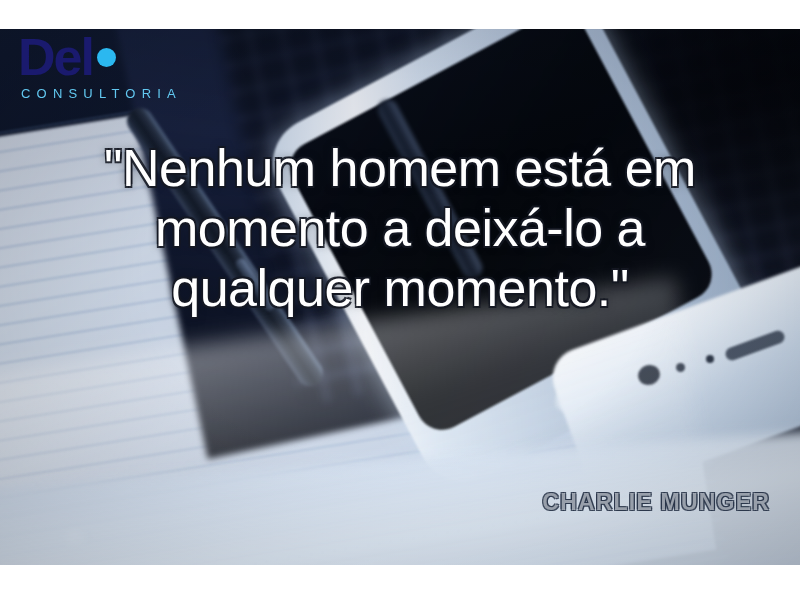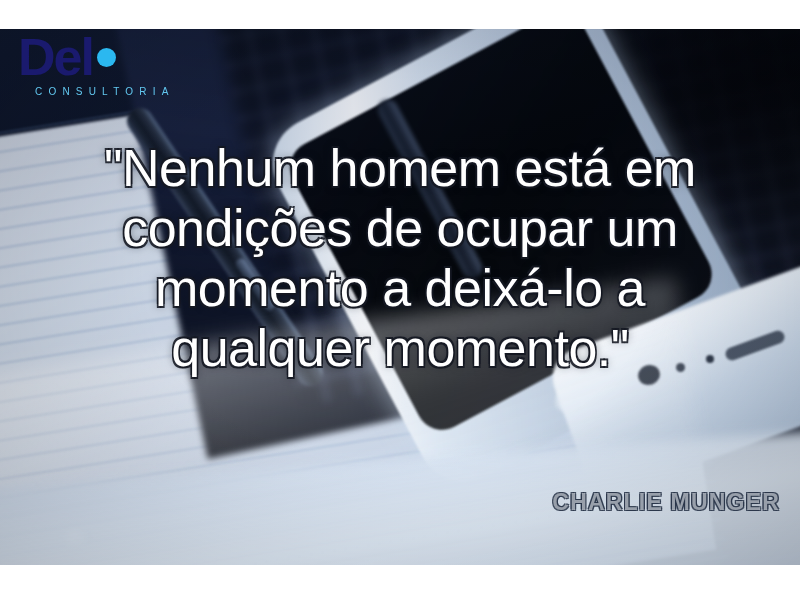--- a/index.html
+++ b/index.html
@@ -308,25 +308,25 @@
   .logo-del { display: inline-block; }
   .logo-dot {
     display: inline-block;
     width: 19px;
     height: 19px;
     border-radius: 50%;
     margin-left: 4px;
   }
   .logo-sub {
     font-family: "Liberation Sans", sans-serif;
-    font-size: 10px;
+    font-size: 13px;
     font-weight: normal;
     letter-spacing: 6.2px;
     margin-top: 4px;
-    margin-left: 17px;
+    margin-left: 3px;
   }
 
   
   .quote {
     position: absolute;
     left: 0;
     top: 138px;
     width: 800px;
     z-index: 45;
     text-align: center;
@@ -341,21 +341,21 @@
       -1.6px  1.6px 0 rgba(20,24,34,0.88),
        1.6px  1.6px 0 rgba(20,24,34,0.88),
        0 0 9px rgba(15,20,30,0.55);
     user-select: none;
   }
   .quote-line { display: block; white-space: nowrap; }
 
   
   .author {
     position: absolute;
-    right: 20px;
+    right: 30px;
     top: 489px;
     z-index: 45;
     font-family: "Liberation Sans", sans-serif;
     font-size: 23px;
     font-weight: bold;
     letter-spacing: 1.2px;
     color: rgba(244,248,252,0.55);
     text-shadow:
       -1.2px -1.2px 0 rgba(40,52,72,0.85),
        1.2px -1.2px 0 rgba(40,52,72,0.85),
@@ -403,20 +403,19 @@
   <div class="logo">
     <div class="logo-word">
       <span class="logo-del" style="color: rgb(26, 26, 110);">Del</span>
       <span class="logo-dot" style="background: rgb(43, 184, 240);"></span>
     </div>
     <div class="logo-sub" style="color: rgb(98, 200, 240);">CONSULTORIA</div>
   </div>
 
   <div class="quote" style="color: rgb(255, 255, 255);">
     <span class="quote-line">"Nenhum homem está em</span>
-    <span class="quote-line">condições de ocupar um</span>
     <span class="quote-line">momento a deixá-lo a</span>
     <span class="quote-line">qualquer momento."</span>
   </div>
 
   <div class="author">CHARLIE MUNGER</div>
 
 </div>
 
 </body></html>

